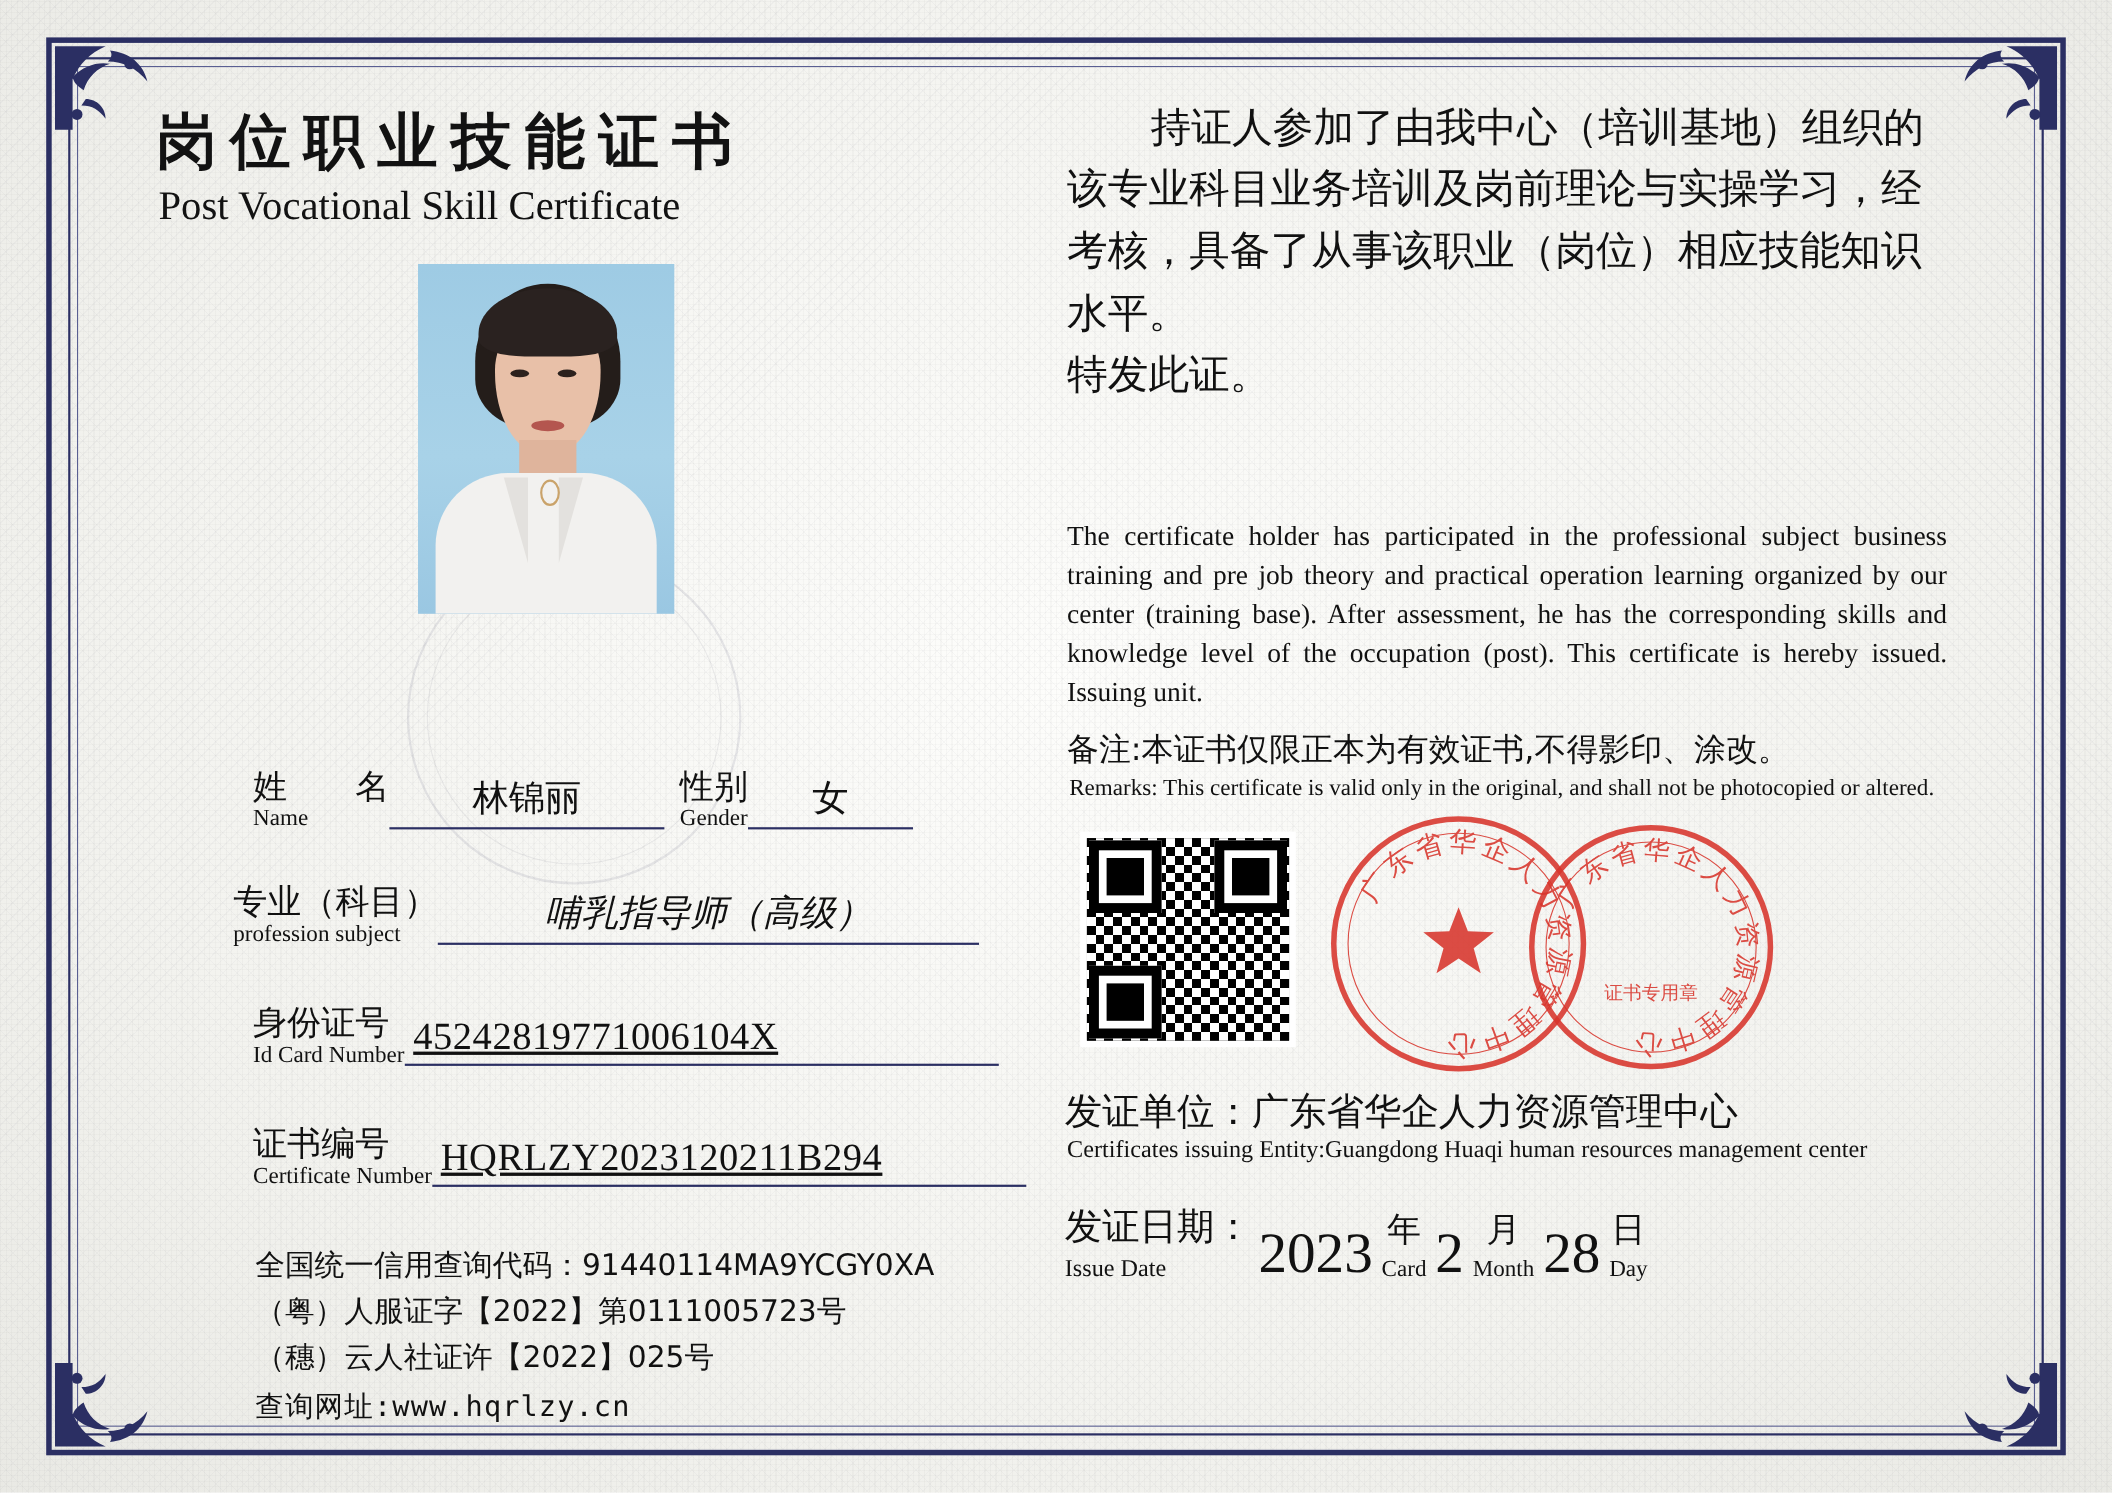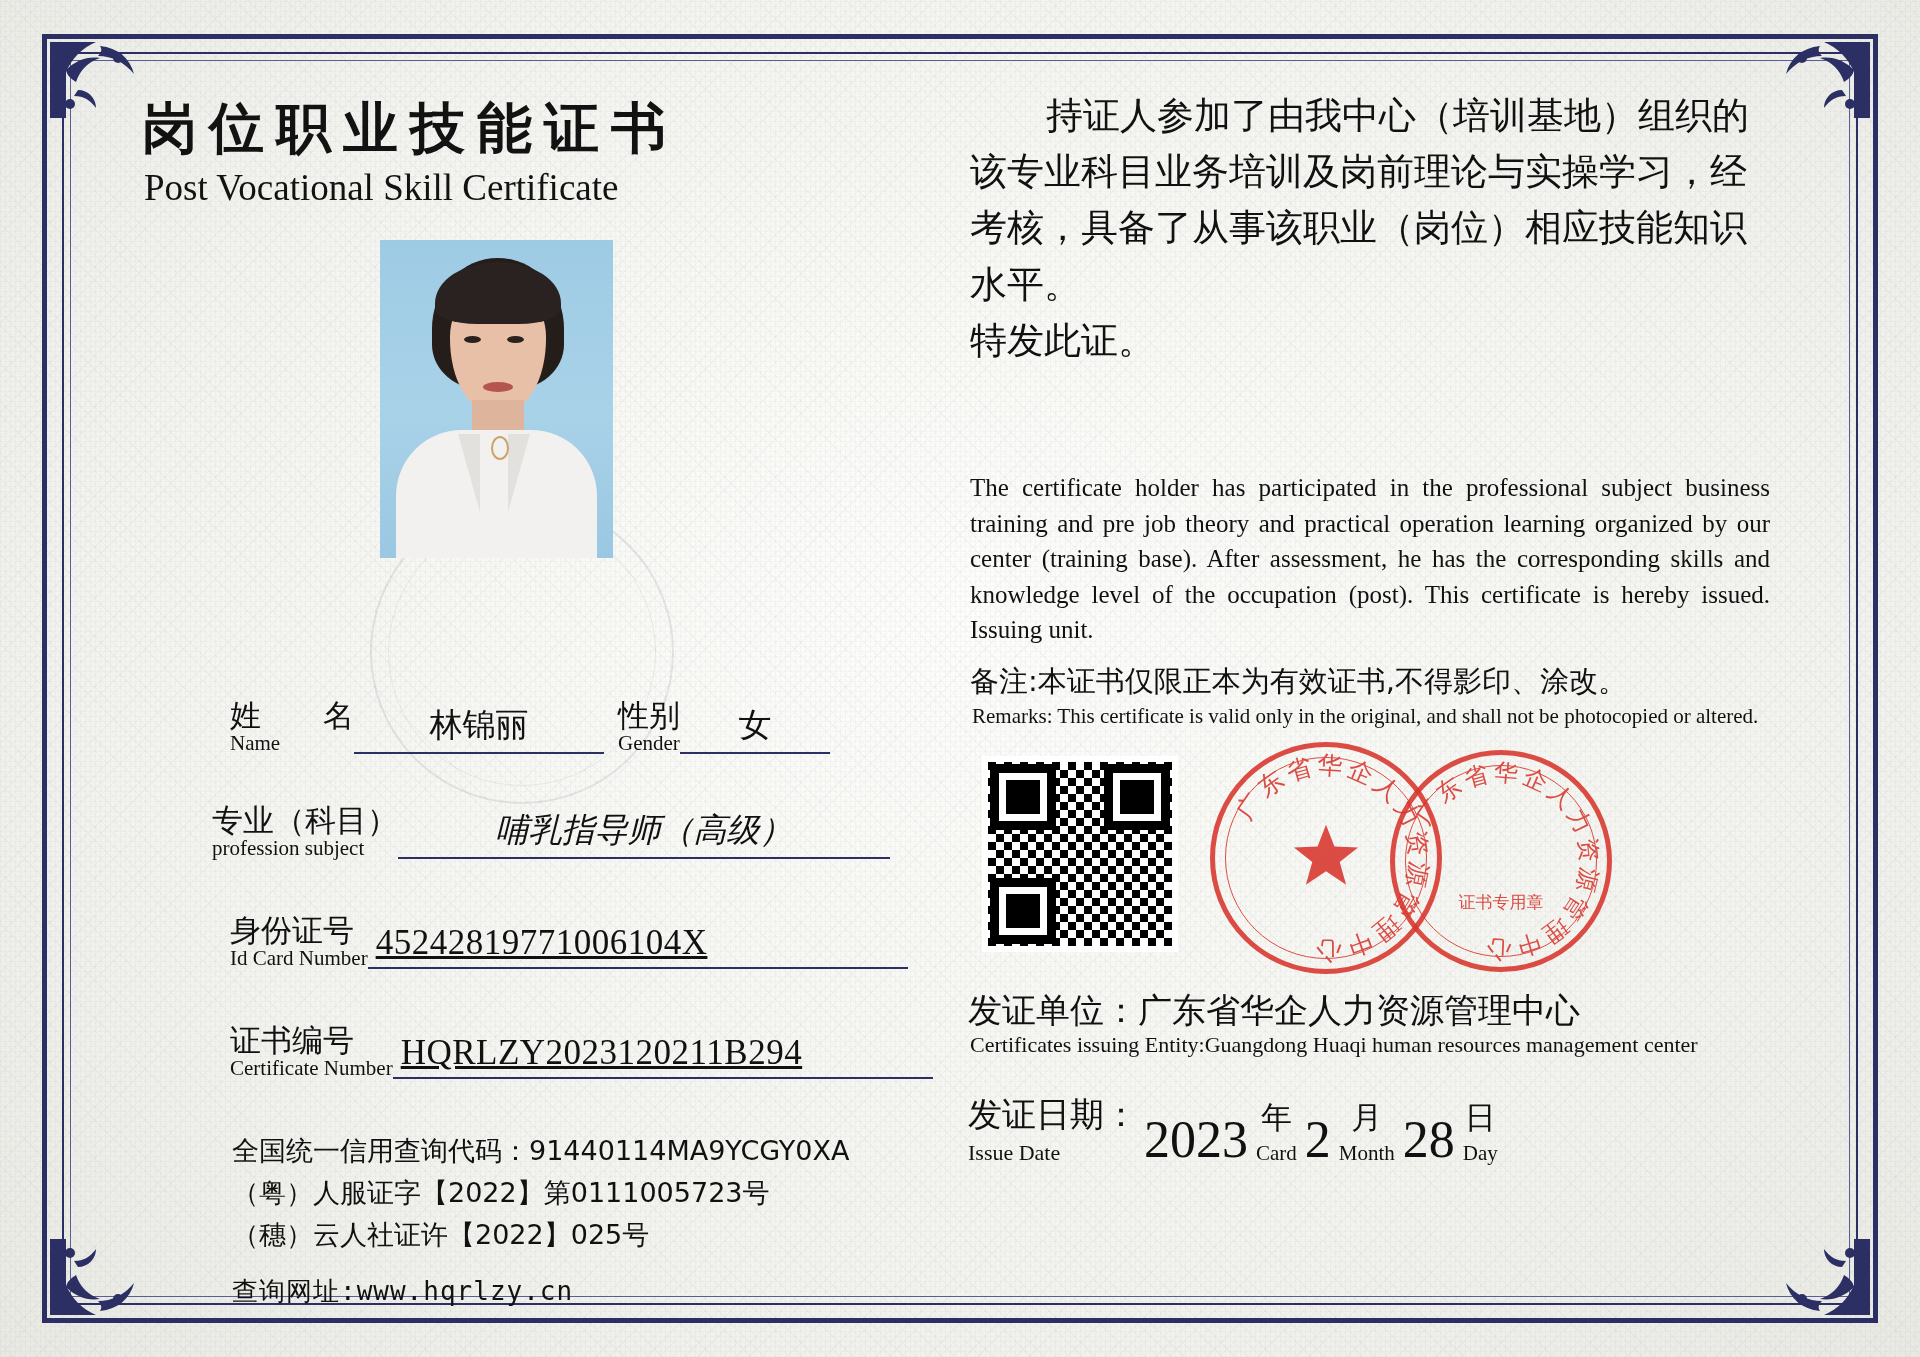--- a/index.html
+++ b/index.html
@@ -541,21 +541,21 @@
           <span class="cn">证书编号</span>
           <span class="en">Certificate Number</span>
         </div>
         <div class="val serif" style="width: 540px;">HQRLZY2023120211B294</div>
       </div>
 
       <div class="footnotes">
         <div>全国统一信用查询代码：91440114MA9YCGY0XA</div>
         <div>（粤）人服证字【2022】第0111005723号</div>
         <div>（穗）云人社证许【2022】025号</div>
-        <div style="margin-top:14px;">
+        <div style="margin-top:2px;">
           <span class="mono">查询网址:</span><span class="mono">www.hqrlzy.cn</span>
         </div>
       </div>
     </div>
 
     <div class="col-right">
 
       <div class="stmt-cn">
         <span>持证人参加了由我中心（培训基地）组织的该专业科目业务培训及岗前理论与实操学习，经考核，具备了从事该职业（岗位）相应技能知识水平。</span>
         <span class="line2">特发此证。</span>

